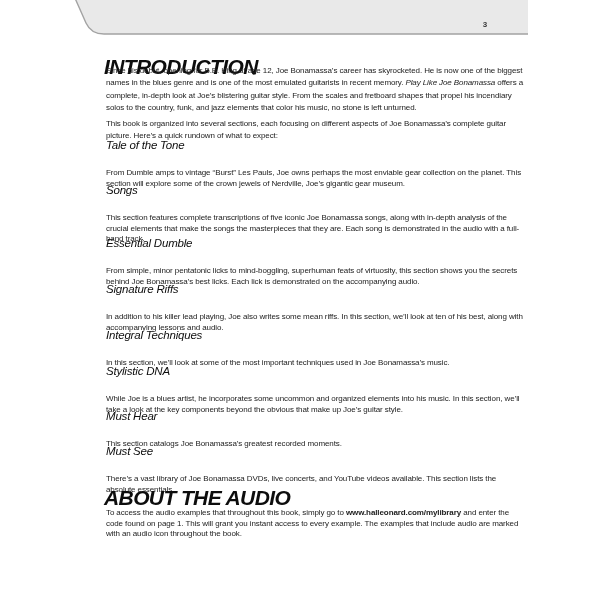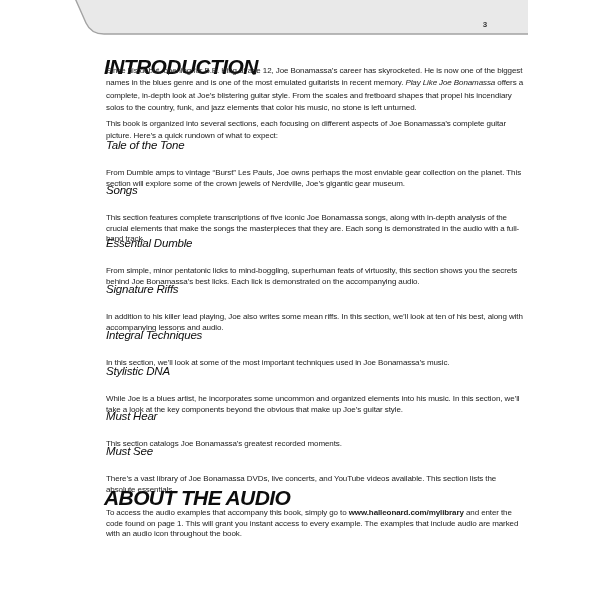--- a/index.html
+++ b/index.html
@@ -89,15 +89,15 @@
     <p><span>This section catalogs Joe Bonamassa’s greatest recorded moments.</span></p>
   </section>
 
   <section class="sec" style="top:445px">
     <h2>Must See</h2>
     <p><span>There’s a vast library of Joe Bonamassa DVDs, live concerts, and YouTube videos available. This section lists the absolute essentials.</span></p>
   </section>
 
   <h1 class="h-big" style="top:487px">ABOUT THE AUDIO</h1>
 
-  <p class="body about-p" style="top:508px"><span>To access the audio examples that accompany this book, simply go to </span><span style="font-weight: bold;">www.halleonard.com/mylibrary</span><span> and enter the code found on page 1. This will grant you instant access to every example. The examples that include audio are marked with an audio icon throughout the book.</span></p>
+  <p class="body about-p" style="top:508px"><span>To access the audio examples that throughout this book, simply go to </span><span style="font-weight: bold;">www.halleonard.com/mylibrary</span><span> and enter the code found on page 1. This will grant you instant access to every example. The examples that include audio are marked with an audio icon throughout the book.</span></p>
 
 </div>
 
 </body></html>

